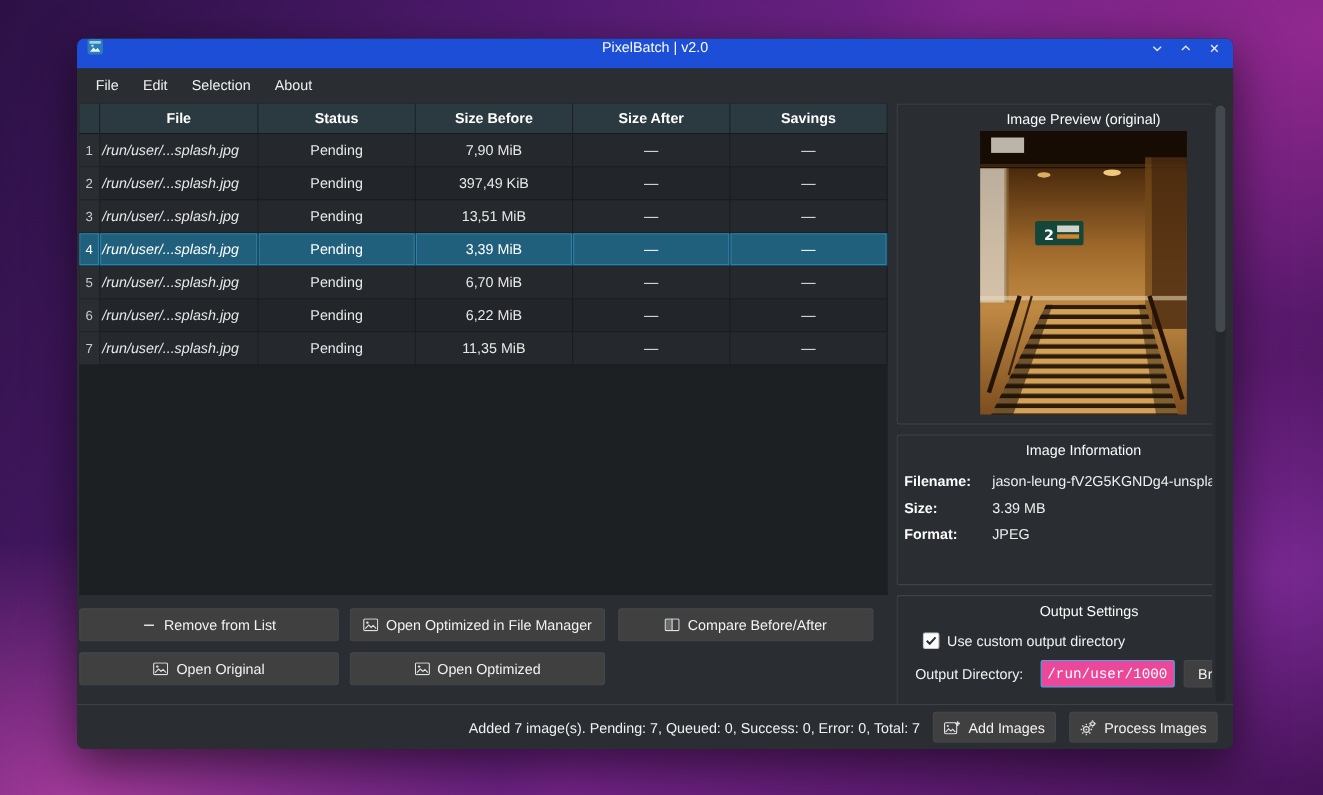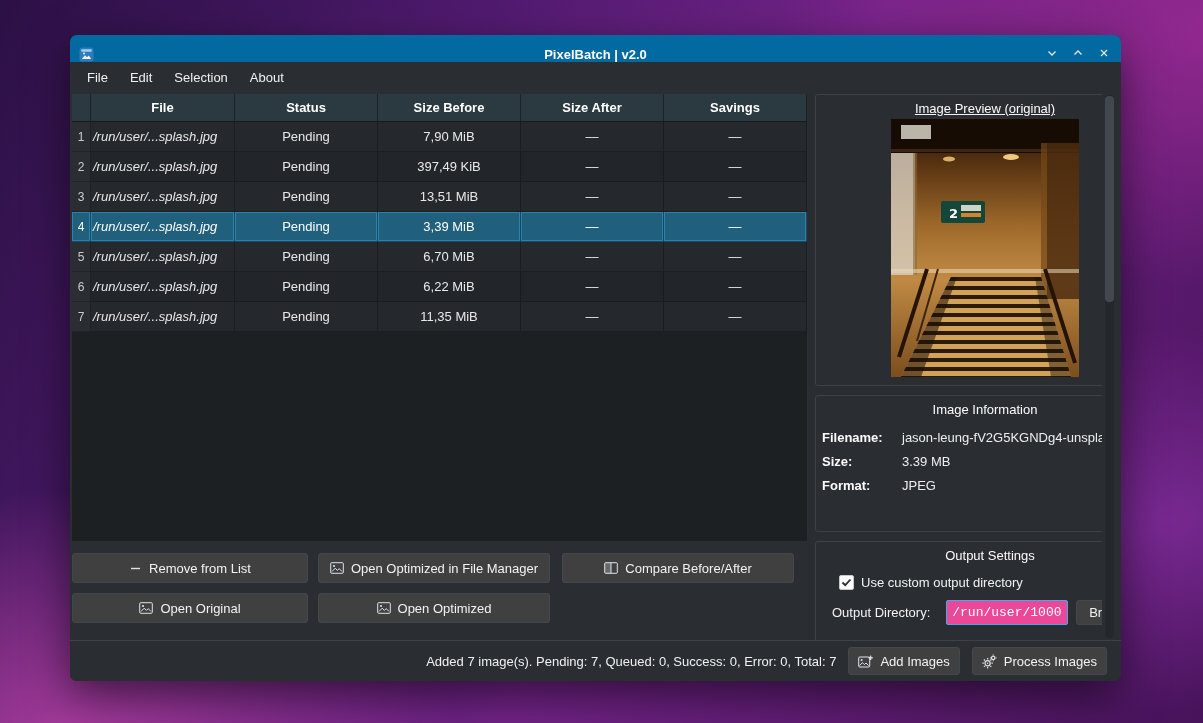--- a/index.html
+++ b/index.html
@@ -12,21 +12,21 @@
       radial-gradient(720px 430px at 101% 4%, rgba(178,48,162,.62), transparent 60%),
       radial-gradient(520px 320px at 97% 72%, rgba(168,62,200,.45), transparent 60%),
       radial-gradient(900px 520px at 52% 40%, rgba(122,36,142,.50), transparent 66%),
       linear-gradient(118deg, #2c1145 0%, #4e1a6e 32%, #722387 56%, #47135a 100%);
   }
 
   .window { position:absolute; left:70px; top:35px; width:1051px; height:646px;
     background:#2a2e33; border-radius:7px; overflow:hidden; color:#f2f2f2;
     box-shadow:0 14px 44px rgba(0,0,0,.55); display:flex; flex-direction:column; }
 
-  .titlebar { flex:0 0 27px; display:flex; align-items:flex-end; background:#0369a1; position:relative;font-weight:bold; }
+  .titlebar { flex:0 0 27px; display:flex; align-items:flex-start; background:#1d4ed8; position:relative; }
   .app-icon { margin-left:9px; display:flex; z-index:1; }
   .title { position:absolute; left:0; right:0; text-align:center; font-size:13px; color:#fcfcfc; pointer-events:none; }
   .win-controls { margin-left:auto; margin-right:8px; display:flex; gap:8px; z-index:1; }
   .win-btn { width:18px; height:18px; background:none; border:none; display:flex; align-items:center; justify-content:center; padding:0; }
 
   .menubar { flex:0 0 30px; display:flex; align-items:center; padding-left:6px; background:#2a2e33; }
   .menu-item { padding:5px 11px; font-size:13px; color:#f0f0f0; }
 
   .main { flex:1; display:flex; padding:2px 0 0 2px; min-height:0; overflow:hidden; }
 
@@ -51,21 +51,21 @@
   .btn { height:30px; background:#404040; border:1px solid #43484e; border-radius:3px; color:#f2f2f2;
          font-size:13px; font-family:inherit; display:inline-flex; align-items:center; justify-content:center; gap:7px; }
   .b-remove,.b-openorig { width:236px; }
   .b-openfm,.b-compare,.b-openopt { width:232px; }
   .b-compare { margin-left:2px; }
 
   
   .right-pane { width:287px; flex:0 0 287px; margin-left:8px; overflow:hidden; display:flex; flex-direction:column; gap:9px; }
   .group { width:340px; flex:0 0 auto; border:1px solid #3e434a; border-radius:3px; }
   .group-title { text-align:center; font-size:13px; color:#fbfbfb; margin-top:6px; }
-  .g-preview { height:292px;text-decoration:underline; }
+  .g-preview { height:292px; }
   .preview-wrap { display:flex; justify-content:center; margin-top:3px; }
   .g-info { height:137px; }
   .info-rows { margin-top:8px; padding:0 6px; }
   .info-row { display:grid; grid-template-columns:80px auto; height:24px; align-items:center; font-size:13px; }
   .info-label { font-weight:bold; color:#fbfbfb; }
   .info-value { white-space:nowrap; color:#eeeeee; }
   .g-output { height:110px;padding-left:10px; }
   .check-row { display:flex; align-items:center; gap:7px; margin:12px 0 0 13px; font-size:13px; }
   .checkbox { width:15px; height:15px; background:#fcfcfc; border-radius:2px; border:1px solid #c8c8c8;
               display:inline-flex; align-items:center; justify-content:center; }

